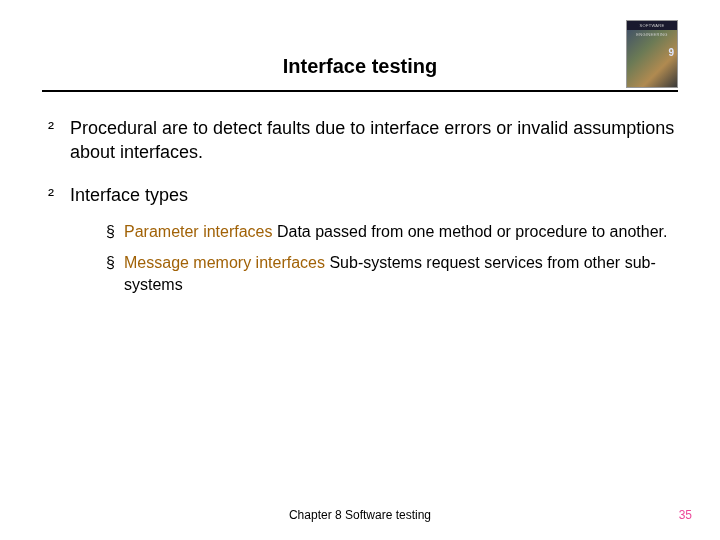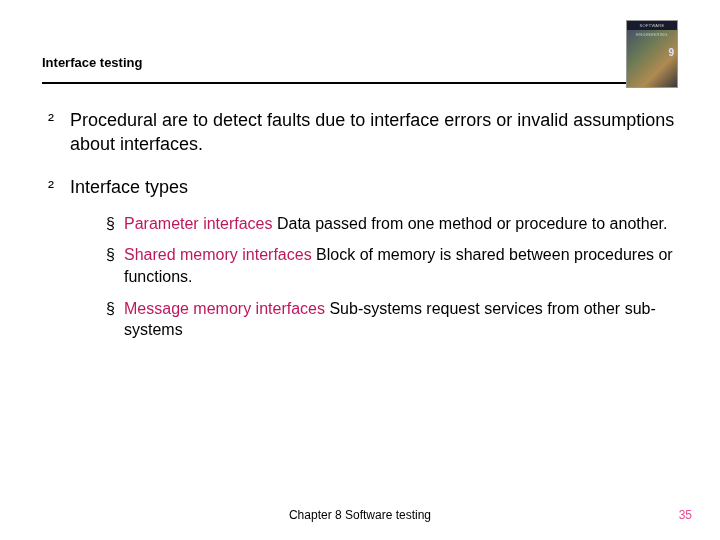--- a/index.html
+++ b/index.html
@@ -11,23 +11,24 @@
     position: relative;
     color: #000;
   }
   .slide {
     width: 100%;
     height: 100%;
     padding: 55px 42px 40px 42px;
     position: relative;
   }
   .title {
-    font-size: 13px;
+    font-size: 20px;
     font-weight: bold;
     margin-bottom: 12px;
+    text-align: center;
   }
   .rule {
     border: none;
     border-top: 2px solid #000;
     margin-bottom: 24px;
     width: 100%;
   }
   .book-thumb {
     position: absolute;
     top: 20px;
@@ -93,21 +94,21 @@
   }
   .sub-list > li::before {
     content: "§";
     position: absolute;
     left: 0;
     top: 0;
     color: #000;
     font-size: 16px;
   }
   .term {
-    color: #be185d;
+    color: #a16207;
   }
   .footer {
     position: absolute;
     bottom: 18px;
     left: 0;
     width: 100%;
     text-align: center;
     font-size: 12px;
     color: #000000;
   }
@@ -134,23 +135,20 @@
 
   <ul class="main-list">
     <li>Procedural are to detect faults due to interface errors or invalid assumptions about interfaces.</li>
     <li>
       <span>Interface types</span>
       <ul class="sub-list">
         <li>
           <span class="term">Parameter interfaces</span><span> Data passed from one method or procedure to another.</span>
         </li>
         <li>
-          <span class="term">Shared memory interfaces</span><span> Block of memory is shared between procedures or functions.</span>
-        </li>
-        <li>
           <span class="term">Message memory interfaces</span><span> Sub-systems request services from other sub-systems</span>
         </li>
       </ul>
     </li>
   </ul>
 
   <div class="footer">Chapter 8 Software testing</div>
   <div class="pagenum">35</div>
 </div>
 

